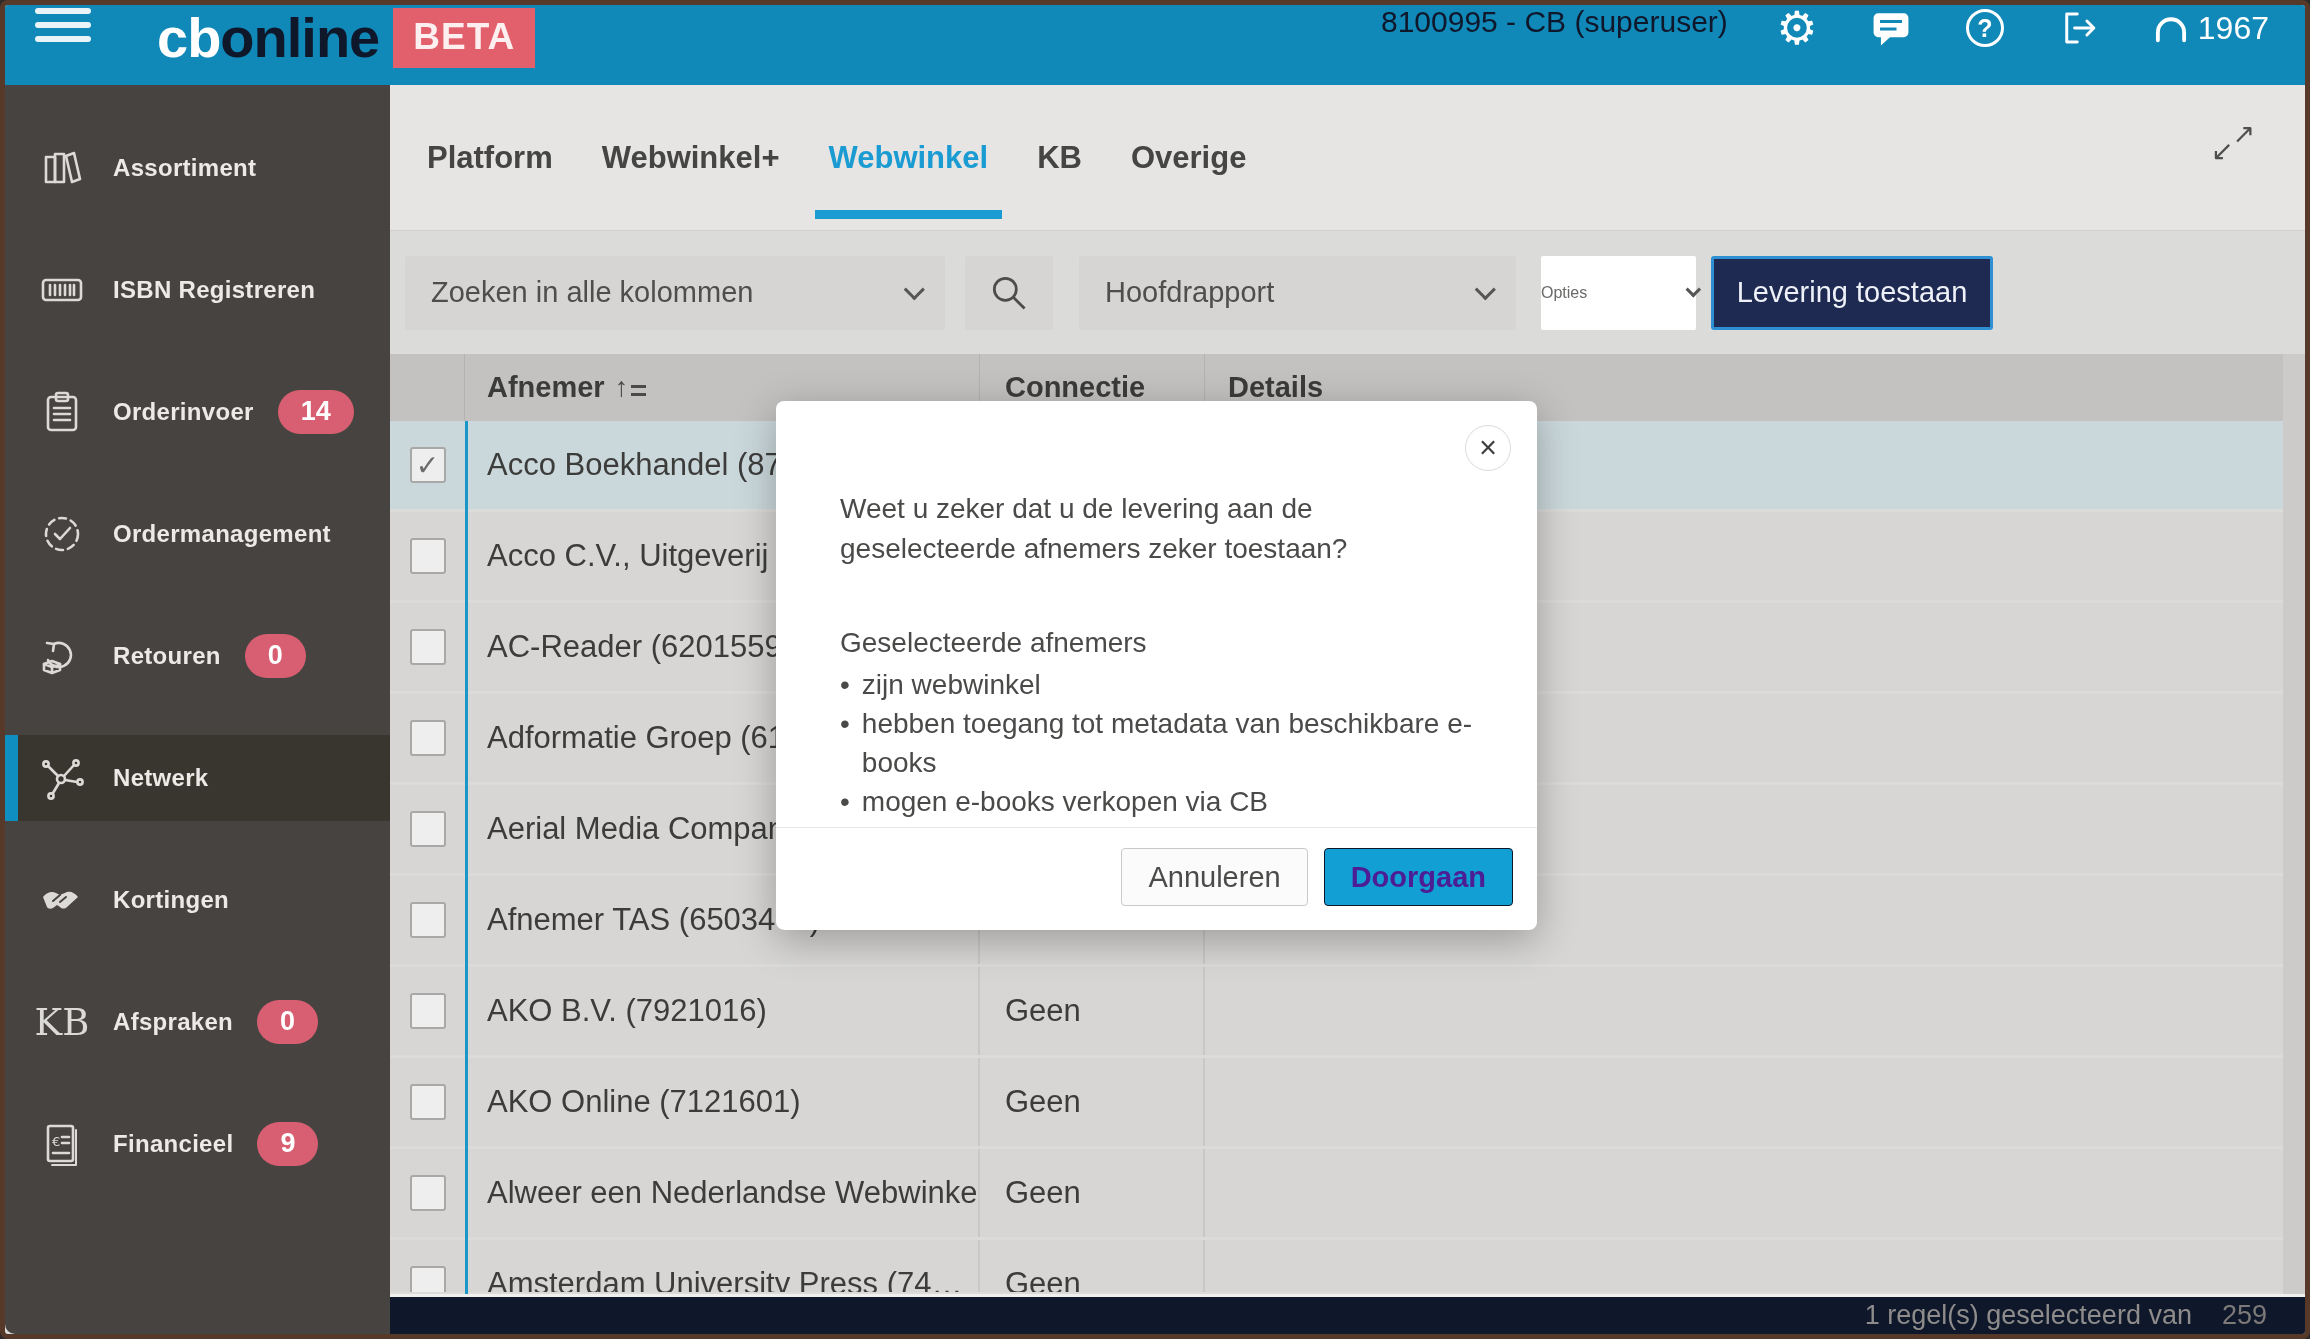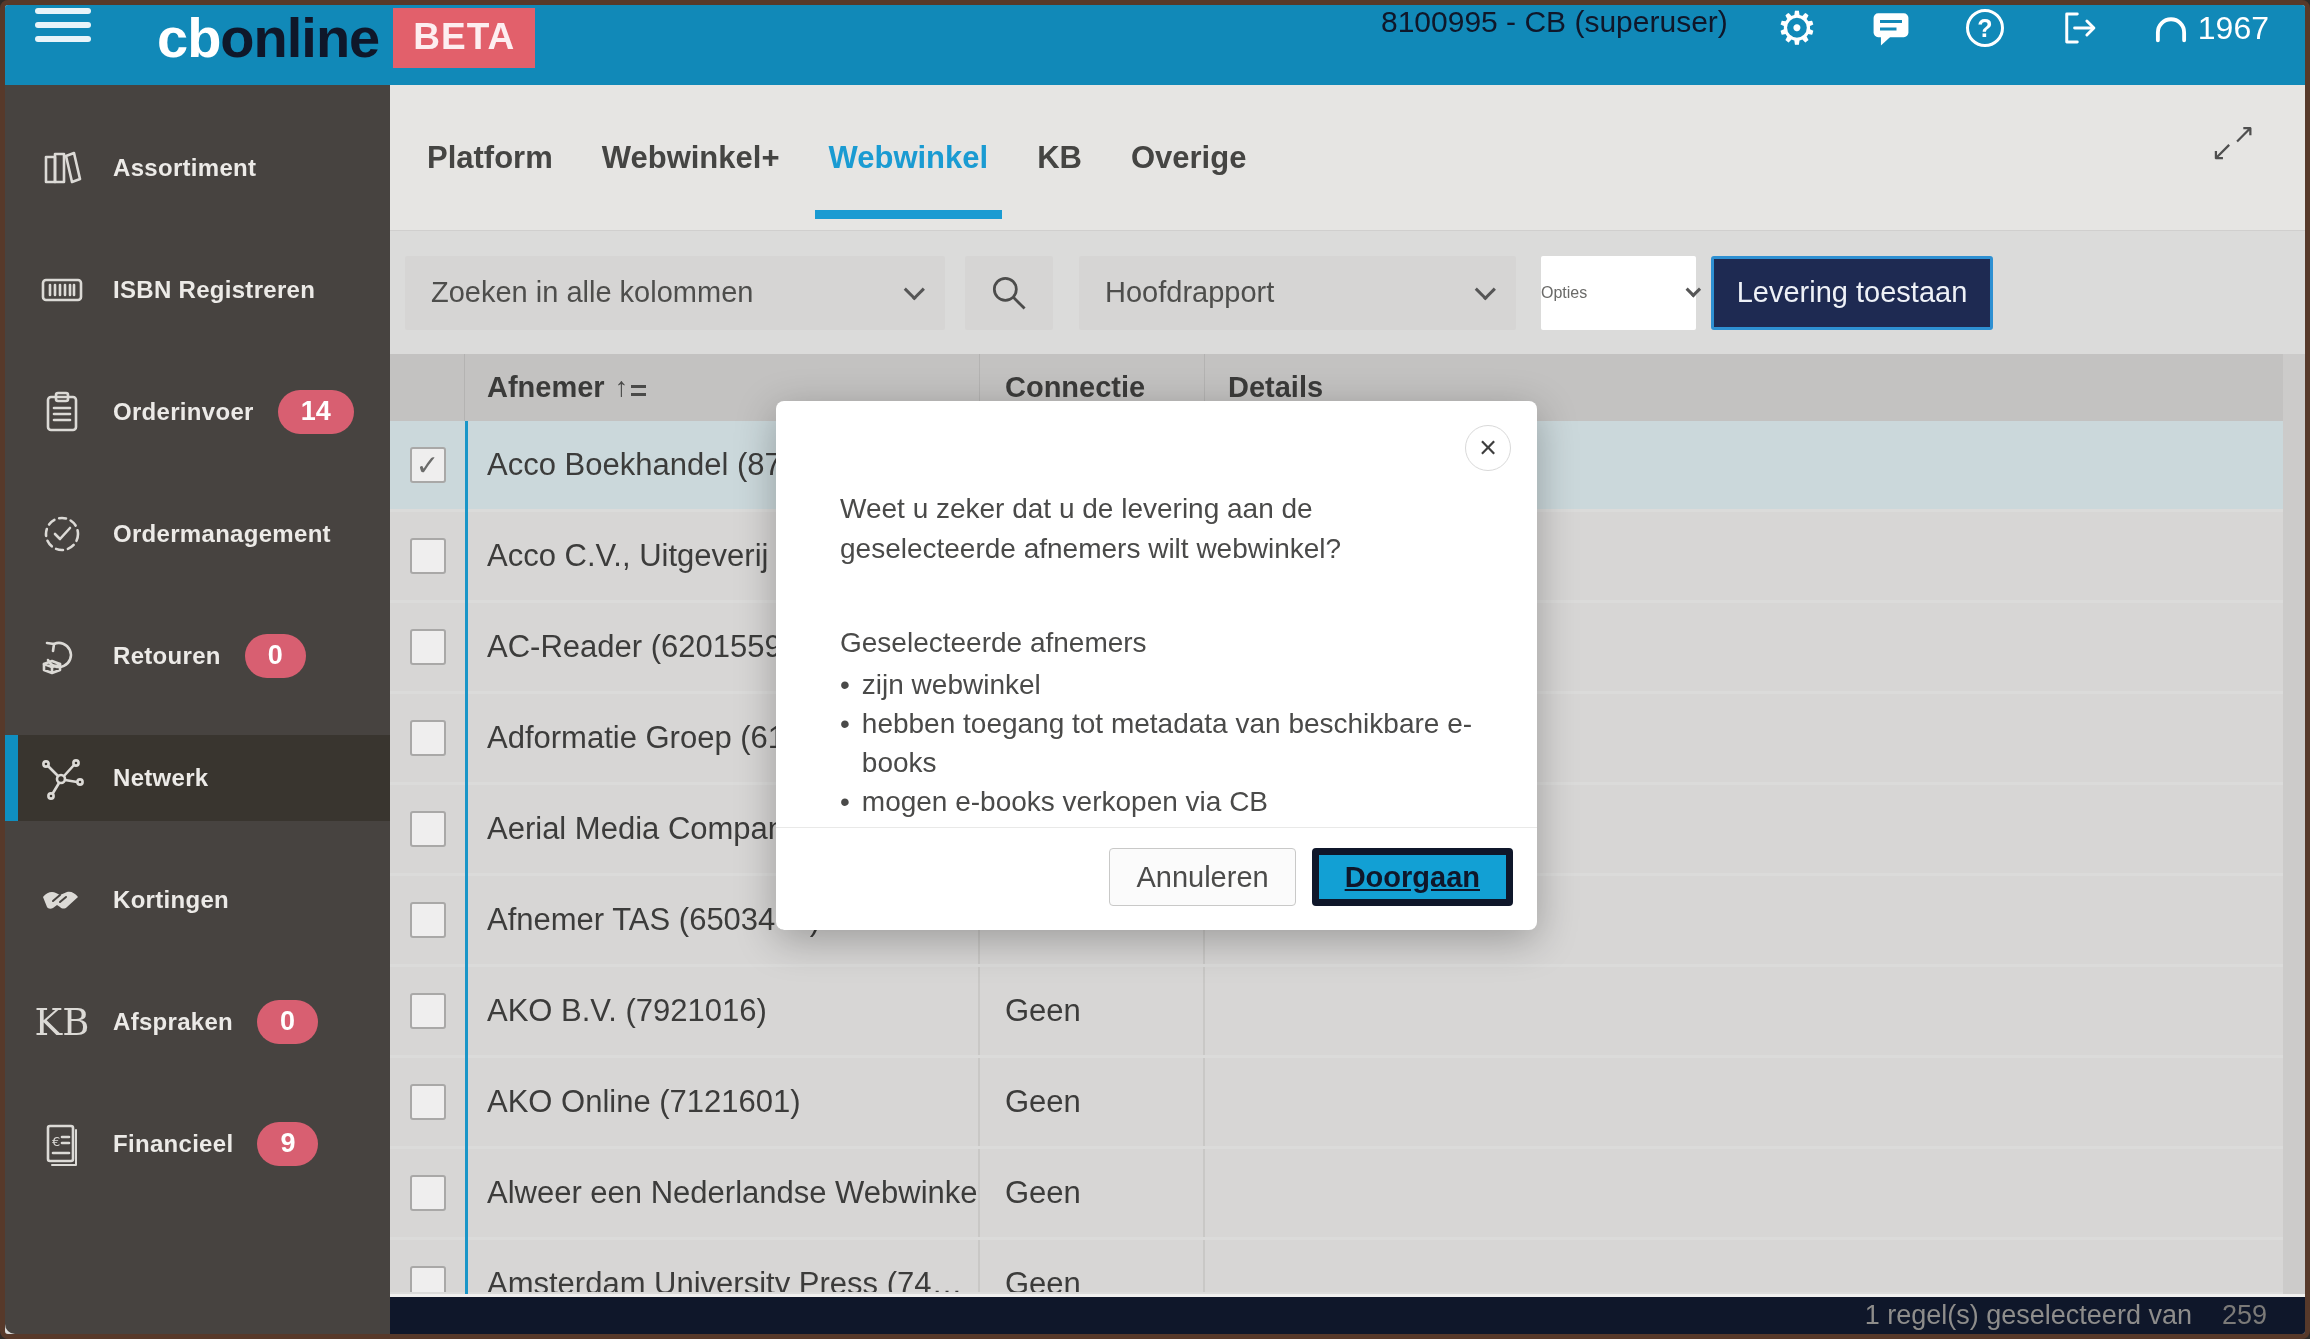--- a/index.html
+++ b/index.html
@@ -111,21 +111,21 @@
   .m-question { font-size:28px; color:#4a4a49; line-height:40px; }
   .m-sub { margin-top:54px; font-size:28px; color:#4a4a49; line-height:40px; }
   .m-bullets { margin-top:2px; }
   .m-bullet { font-size:28px; color:#4a4a49; line-height:39px; display:flex; }
   .m-bullet::before { content:"•"; margin-right:12px; }
   .modal-foot { position:absolute; left:0; right:0; bottom:0; border-top:1px solid #e9e9e8; padding:20px 24px 24px;
                 display:flex; justify-content:flex-end; gap:16px; }
   .btn { height:58px; min-width:166px; border-radius:4px; font-size:29px; display:flex; align-items:center;
          justify-content:center; cursor:pointer; padding:0 26px; }
   .btn-cancel { background:#fbfbfb; border:1px solid #c9c9c8; color:#4b4b4a; }
-  .btn-confirm { background:#12a0d4; border:7px solid #0f172a; color:#0f172a; font-weight:bold;text-decoration:underline; }
+  .btn-confirm { background:#12a0d4; border:1px solid #0f172a; color:#4c1d95; font-weight:bold; }
 </style>
 </head>
 <body>
 
 <div class="page">
 
   <div class="topbar">
     <div class="hamburger">
         <i></i>
         <i></i>
@@ -428,21 +428,21 @@
         <span class="lbl">1 regel(s) geselecteerd van</span>
         <span class="cnt">259</span>
       </div>
 
     </div>
   </div>
 
   <div class="modal">
     <div class="modal-close">×</div>
     <div class="modal-body">
-      <div class="m-question">Weet u zeker dat u de levering aan de geselecteerde afnemers wilt webwinkel?</div>
+      <div class="m-question">Weet u zeker dat u de levering aan de geselecteerde afnemers zeker toestaan?</div>
       <div class="m-sub">Geselecteerde afnemers</div>
       <div class="m-bullets">
         <div class="m-bullet">zijn webwinkel</div>
         <div class="m-bullet">hebben toegang tot metadata van beschikbare e-books</div>
         <div class="m-bullet">mogen e-books verkopen via CB</div>
       </div>
     </div>
     <div class="modal-foot">
       <div class="btn btn-cancel">Annuleren</div>
       <div class="btn btn-confirm">Doorgaan</div>

